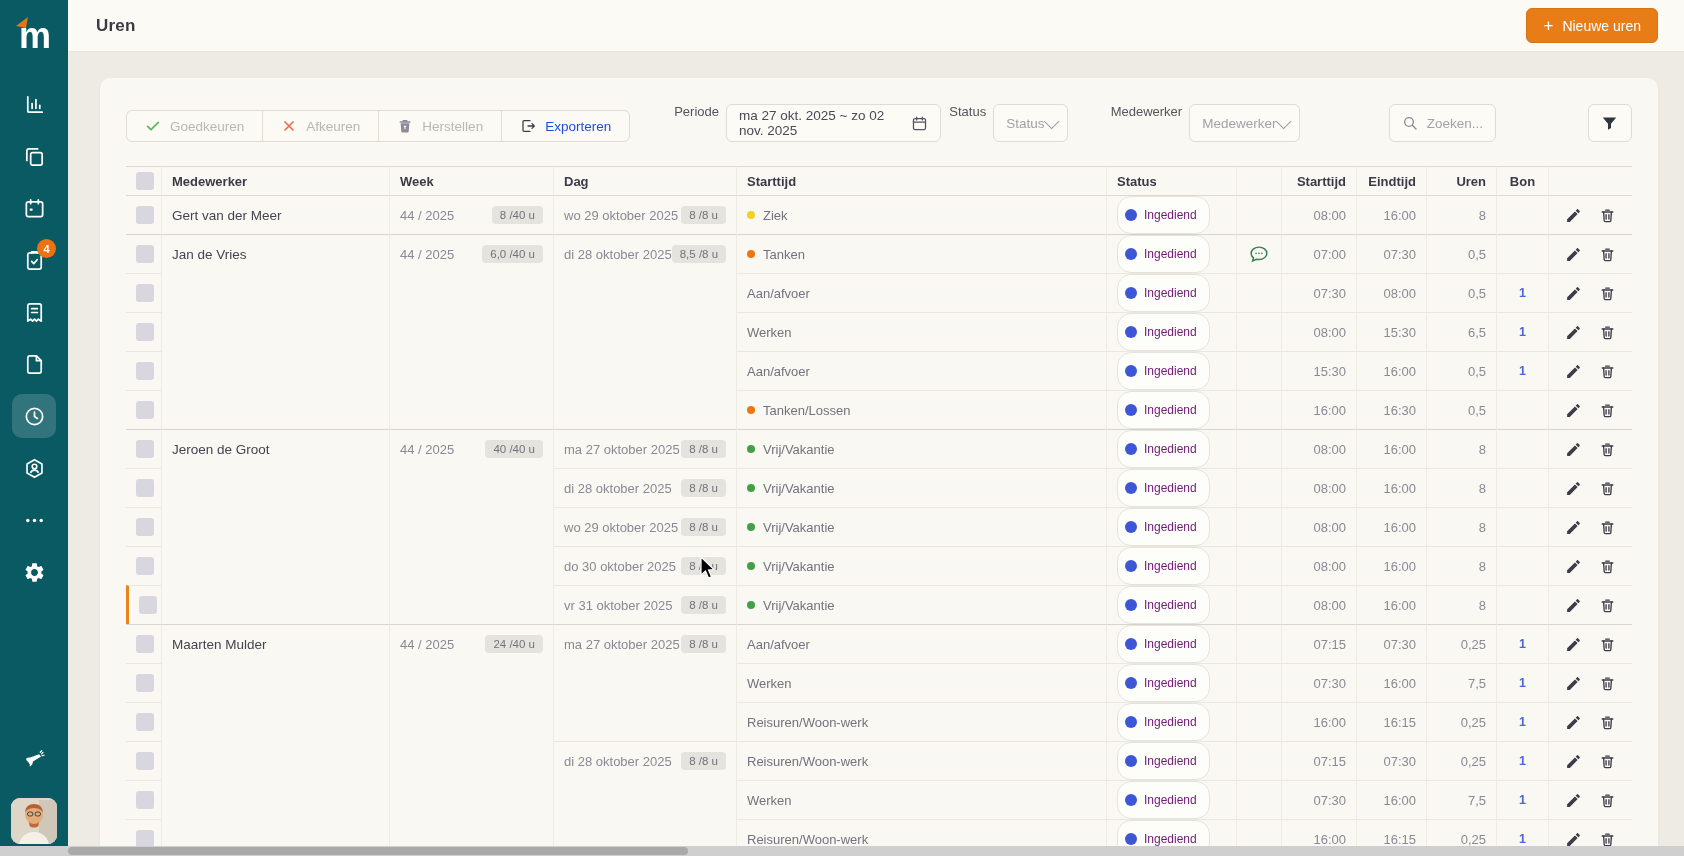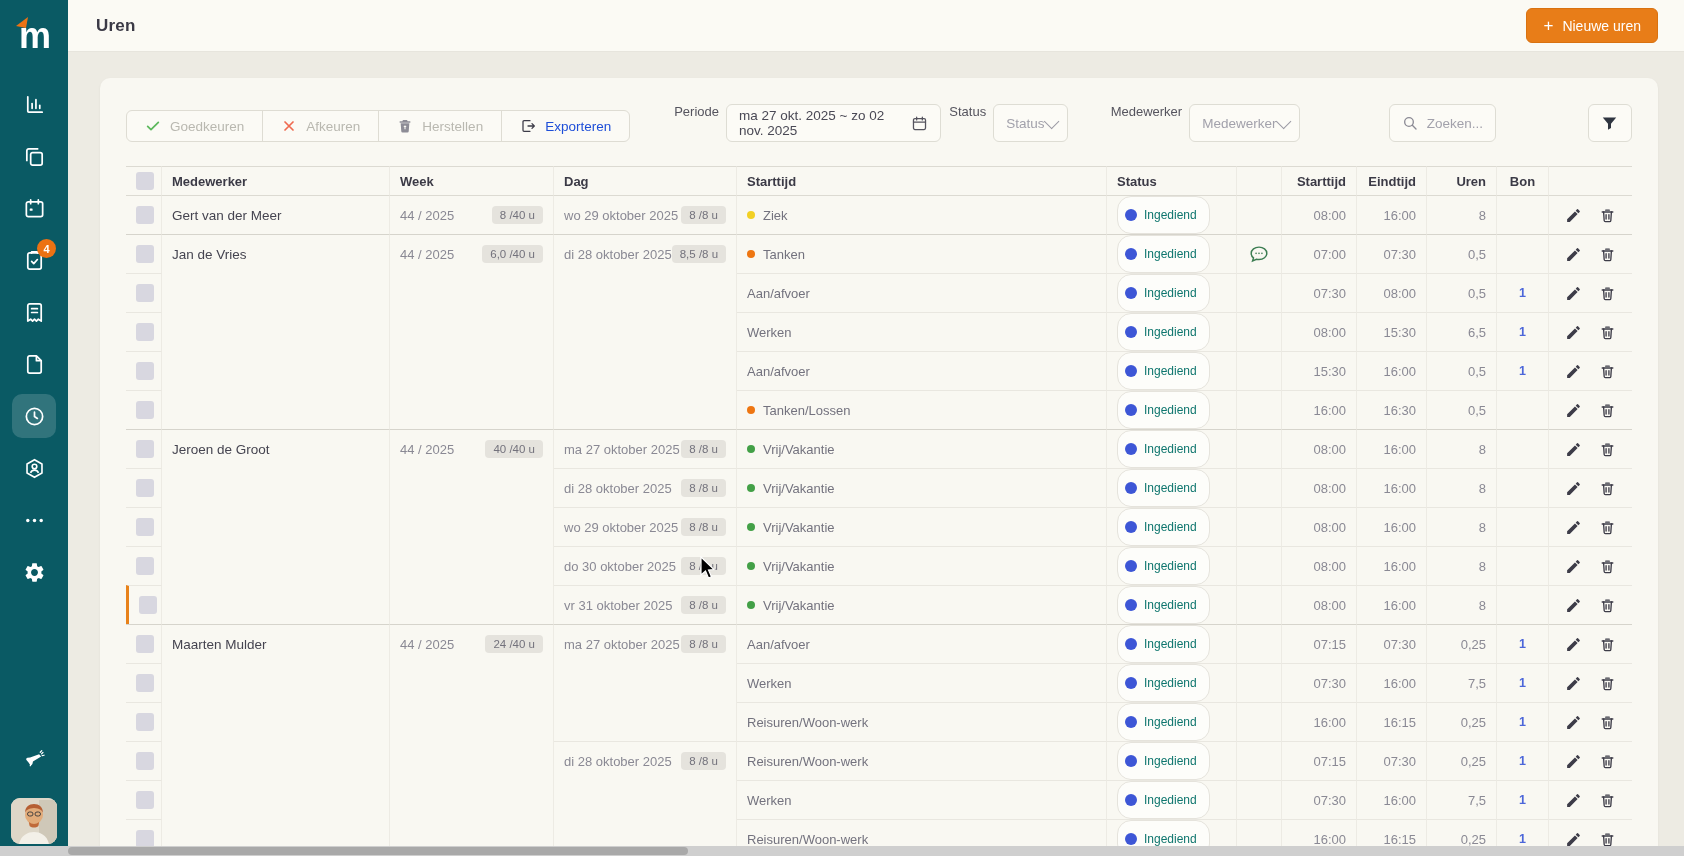--- a/index.html
+++ b/index.html
@@ -55,21 +55,21 @@
   td.col-start, td.col-end, td.col-uren, th.col-start, th.col-end, th.col-uren { text-align:right; }
   td.col-bon, th.col-bon { text-align:center; }
   td.col-bon { color:#4c66d9; font-weight:700; font-size:12.5px; cursor:pointer; }
   .checkbox { width:18px; height:18px; background:#d8d7e0; border-radius:3px; margin:0 auto; cursor:pointer; }
   tr.selected td.col-cb { border-left:3px solid #e8821a; }
   .name { color:#454450; font-weight:500; font-size:13.5px; }
   .cell-flex { display:flex; align-items:center; }
   .badge { margin-left:auto; background:#e5e3dd; color:#73727c; font-size:11.5px; padding:3px 8px; border-radius:4px; }
   .dot { display:inline-block; width:8px; height:8px; border-radius:50%; margin-right:8px; flex:none; }
   .uur-label { color:#73727e; }
-  .pill { display:inline-flex; align-items:center; gap:7px; height:38px; padding:0 12px 0 7px; background:#fdfdfa; border:1px solid #e5e3dc; border-radius:14px; font-size:12px; color:#0f766e; }
+  .pill { display:inline-flex; align-items:center; gap:7px; height:38px; padding:0 12px 0 7px; background:#fdfdfa; border:1px solid #e5e3dc; border-radius:14px; font-size:12px; color:#701a75; }
   .pill .sdot { width:12px; height:12px; border-radius:50%; background:#3d56d6; flex:none; }
   .act { display:flex; align-items:center; justify-content:center; gap:16px; }
   .icon-btn { width:18px; height:18px; color:#3d3c48; cursor:pointer; display:flex; align-items:center; justify-content:center; }
   .icon-btn svg { width:17px; height:17px; }
   .comment-wrap { display:flex; justify-content:center; }
   .comment-wrap svg { width:22px; height:22px; }
 
   
   .hscroll { position:absolute; left:0; bottom:0; width:1684px; height:10px; background:#cfcfcf; z-index:9; }
   .hscroll-thumb { position:absolute; left:68px; top:1px; width:620px; height:8px; border-radius:4px; background:#a9a9a9; }

